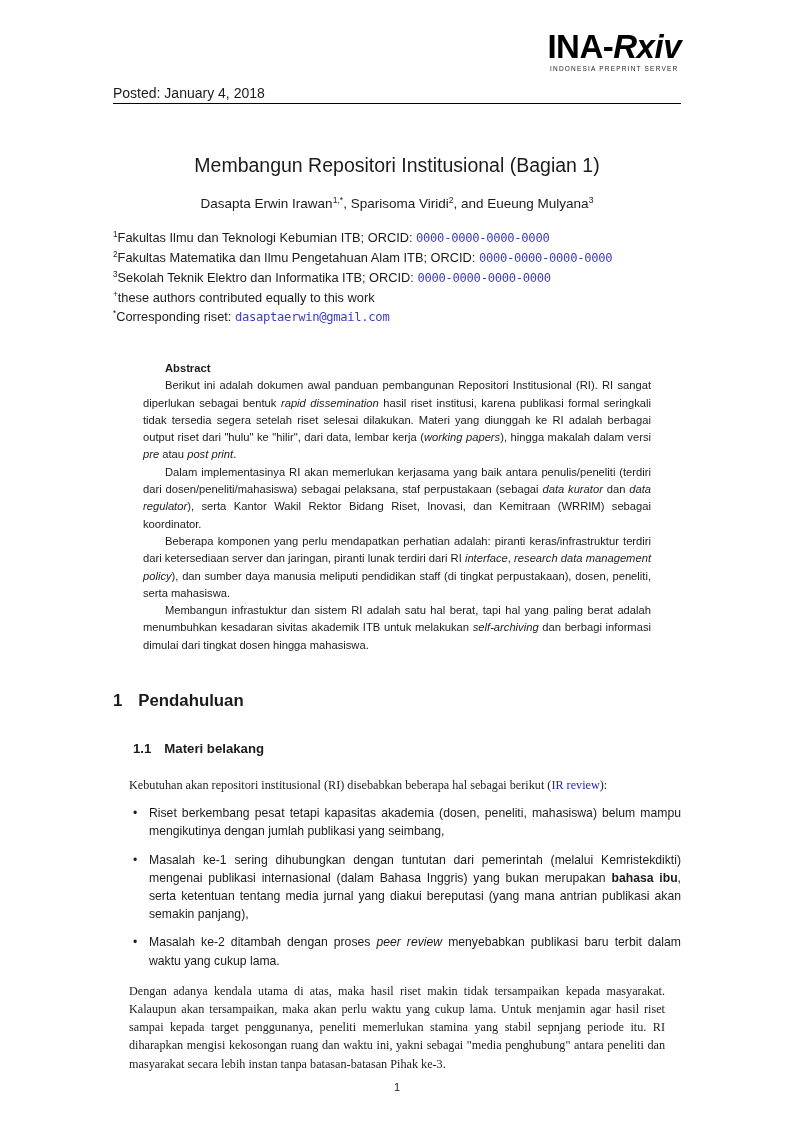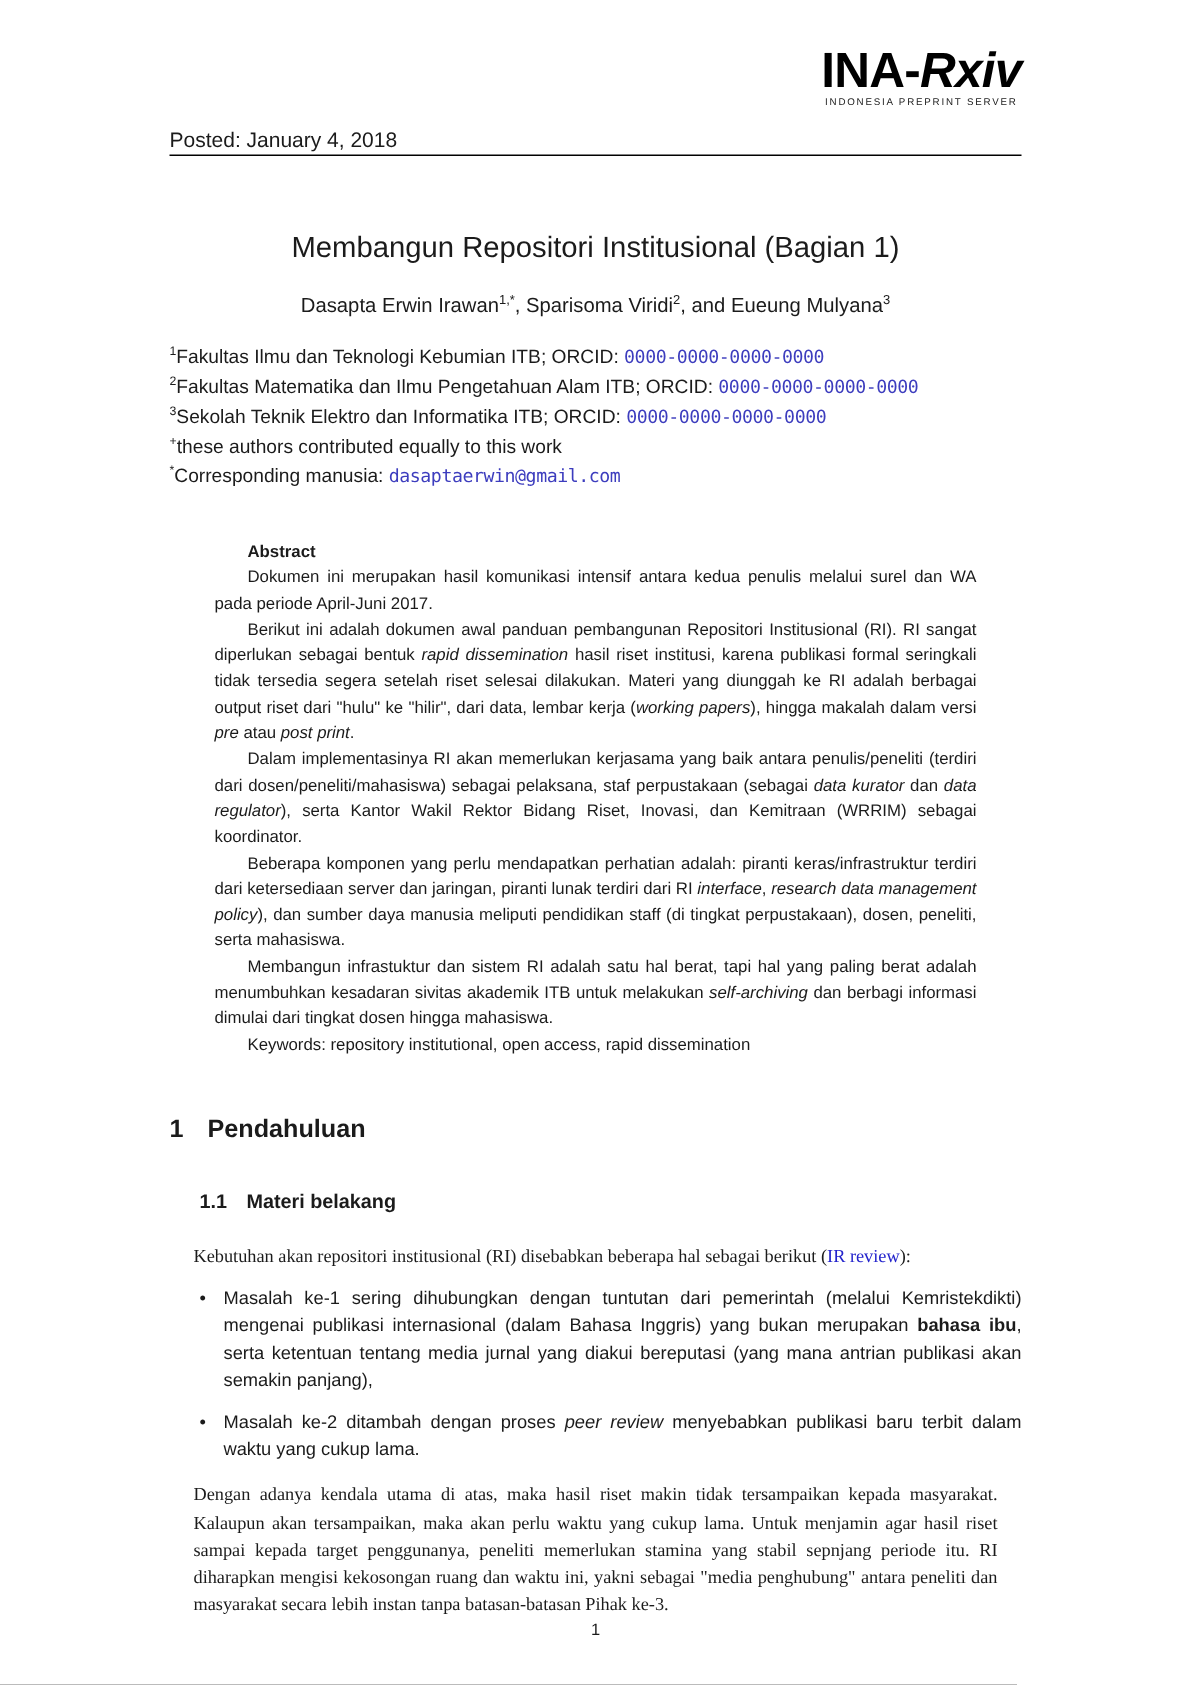--- a/index.html
+++ b/index.html
@@ -62,40 +62,39 @@
 
   <h1 class="title">Membangun Repositori Institusional (Bagian 1)</h1>
 
   <div class="authors"><span>Dasapta Erwin Irawan</span><sup>1,*</sup><span>, Sparisoma Viridi</span><sup>2</sup><span>, and Eueung Mulyana</span><sup>3</sup></div>
 
   <div class="affiliations">
     <div><sup>1</sup><span>Fakultas Ilmu dan Teknologi Kebumian ITB; ORCID: </span><span class="mono link">0000-0000-0000-0000</span></div>
     <div><sup>2</sup><span>Fakultas Matematika dan Ilmu Pengetahuan Alam ITB; ORCID: </span><span class="mono link">0000-0000-0000-0000</span></div>
     <div><sup>3</sup><span>Sekolah Teknik Elektro dan Informatika ITB; ORCID: </span><span class="mono link">0000-0000-0000-0000</span></div>
     <div><sup>+</sup><span>these authors contributed equally to this work</span></div>
-    <div><sup>*</sup><span>Corresponding manusia: </span><span class="mono link">dasaptaerwin@gmail.com</span></div>
+    <div><sup>*</sup><span>Corresponding riset: </span><span class="mono link">dasaptaerwin@gmail.com</span></div>
   </div>
 
   <div class="abstract">
     <p class="abstract-heading">Abstract</p>
-    <p><span>Dokumen ini merupakan hasil komunikasi intensif antara kedua penulis melalui surel dan WA pada periode April-Juni 2017.</span></p>
     <p><span>Berikut ini adalah dokumen awal panduan pembangunan Repositori Institusional (RI). RI sangat diperlukan sebagai bentuk </span><span class="it">rapid dissemination</span><span> hasil riset institusi, karena publikasi formal seringkali tidak tersedia segera setelah riset selesai dilakukan. Materi yang diunggah ke RI adalah berbagai output riset dari "hulu" ke "hilir", dari data, lembar kerja (</span><span class="it">working papers</span><span>), hingga makalah dalam versi </span><span class="it">pre</span><span> atau </span><span class="it">post print</span><span>.</span></p>
     <p><span>Dalam implementasinya RI akan memerlukan kerjasama yang baik antara penulis/peneliti (terdiri dari dosen/peneliti/mahasiswa) sebagai pelaksana, staf perpustakaan (sebagai </span><span class="it">data kurator</span><span> dan </span><span class="it">data regulator</span><span>), serta Kantor Wakil Rektor Bidang Riset, Inovasi, dan Kemitraan (WRRIM) sebagai koordinator.</span></p>
     <p><span>Beberapa komponen yang perlu mendapatkan perhatian adalah: piranti keras/infrastruktur terdiri dari ketersediaan server dan jaringan, piranti lunak terdiri dari RI </span><span class="it">interface</span><span>, </span><span class="it">research data management policy</span><span>), dan sumber daya manusia meliputi pendidikan staff (di tingkat perpustakaan), dosen, peneliti, serta mahasiswa.</span></p>
     <p><span>Membangun infrastuktur dan sistem RI adalah satu hal berat, tapi hal yang paling berat adalah menumbuhkan kesadaran sivitas akademik ITB untuk melakukan </span><span class="it">self-archiving</span><span>  dan berbagi informasi dimulai dari tingkat dosen hingga mahasiswa.</span></p>
-    <p><span>Keywords: repository institutional, open access, rapid dissemination</span></p>
   </div>
 
   <h2 class="sec"><span class="num">1</span><span>Pendahuluan</span></h2>
 
   <h3 class="subsec"><span class="num">1.1</span><span>Materi belakang</span></h3>
 
   <p class="body-p"><span>Kebutuhan akan repositori institusional (RI) disebabkan beberapa hal sebagai berikut (</span><span class="link">IR review</span><span>):</span></p>
 
   <ul class="bullets">
+    <li><span>Riset berkembang pesat tetapi kapasitas akademia (dosen, peneliti, mahasiswa) belum mampu mengikutinya dengan jumlah publikasi yang seimbang,</span></li>
     <li><span>Masalah ke-1 sering dihubungkan dengan tuntutan dari pemerintah (melalui Kemristekdikti) mengenai publikasi internasional (dalam Bahasa Inggris) yang bukan merupakan </span><span class="bd">bahasa ibu</span><span>, serta ketentuan tentang media jurnal yang diakui bereputasi (yang mana antrian publikasi akan semakin panjang),</span></li>
     <li><span>Masalah ke-2 ditambah dengan proses </span><span class="it">peer review</span><span> menyebabkan publikasi baru terbit dalam waktu yang cukup lama.</span></li>
   </ul>
 
   <p class="body-p closing"><span>Dengan adanya kendala utama di atas, maka hasil riset makin tidak tersampaikan kepada masyarakat. Kalaupun akan tersampaikan, maka akan perlu waktu yang cukup lama. Untuk menjamin agar hasil riset sampai kepada target penggunanya, peneliti memerlukan stamina yang stabil sepnjang periode itu. RI diharapkan mengisi kekosongan ruang dan waktu ini, yakni sebagai "media penghubung" antara peneliti dan masyarakat secara lebih instan tanpa batasan-batasan Pihak ke-3.</span></p>
 
   <div class="page-num">1</div>
 
 </div>
 

